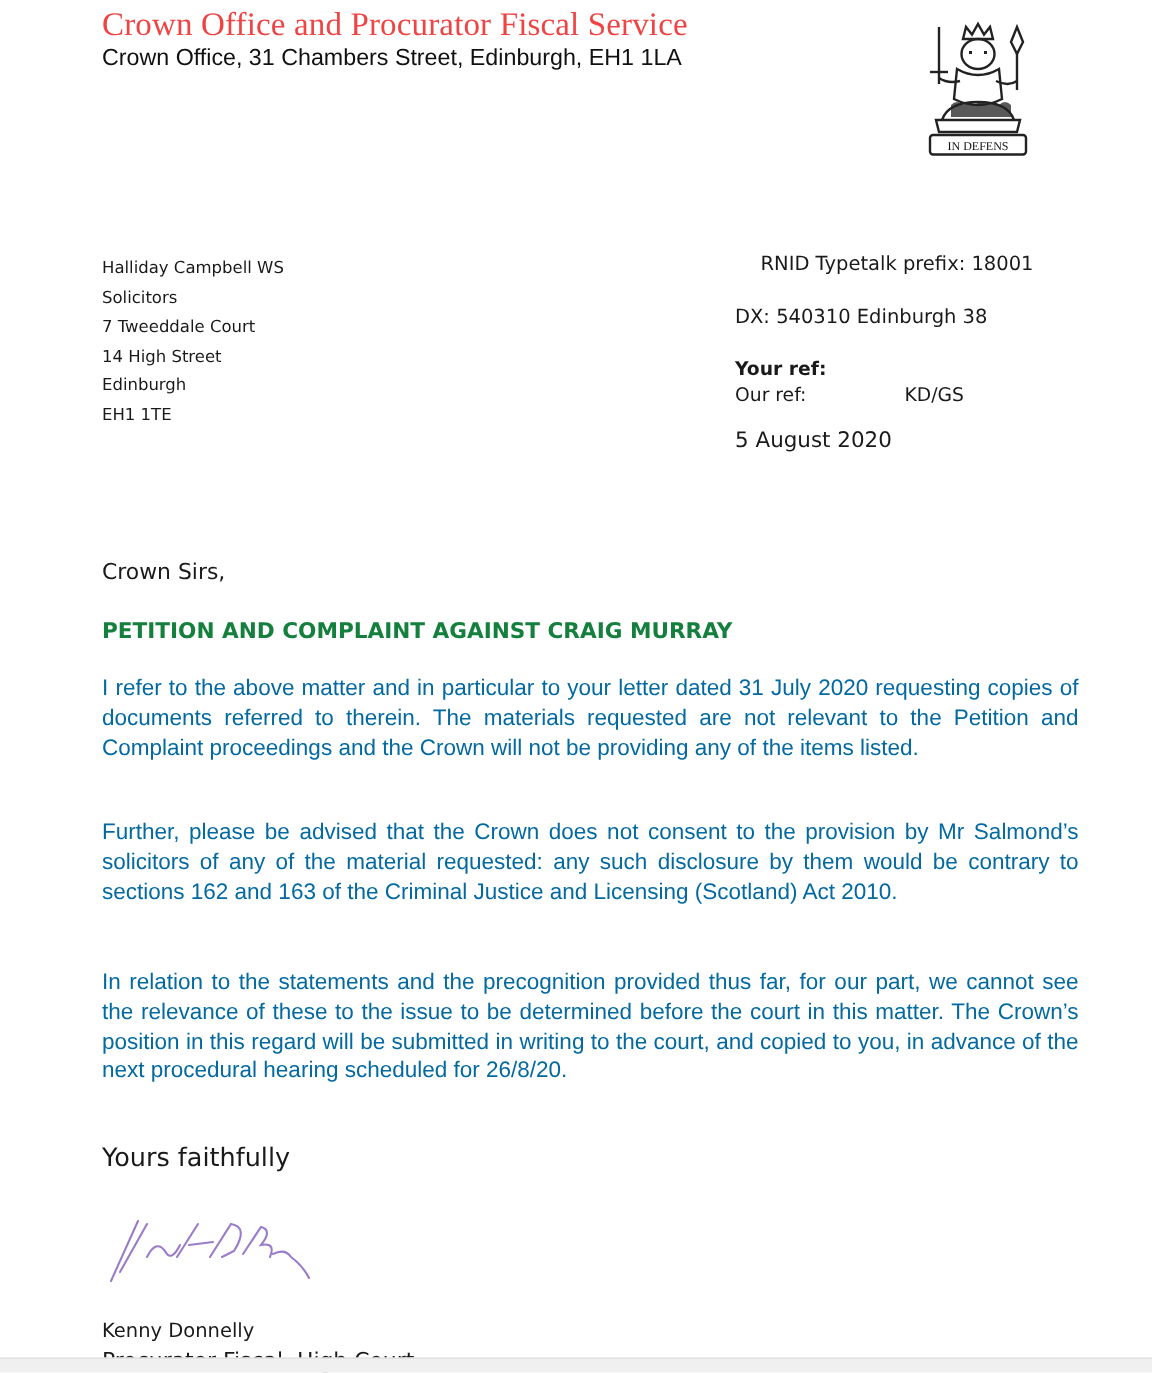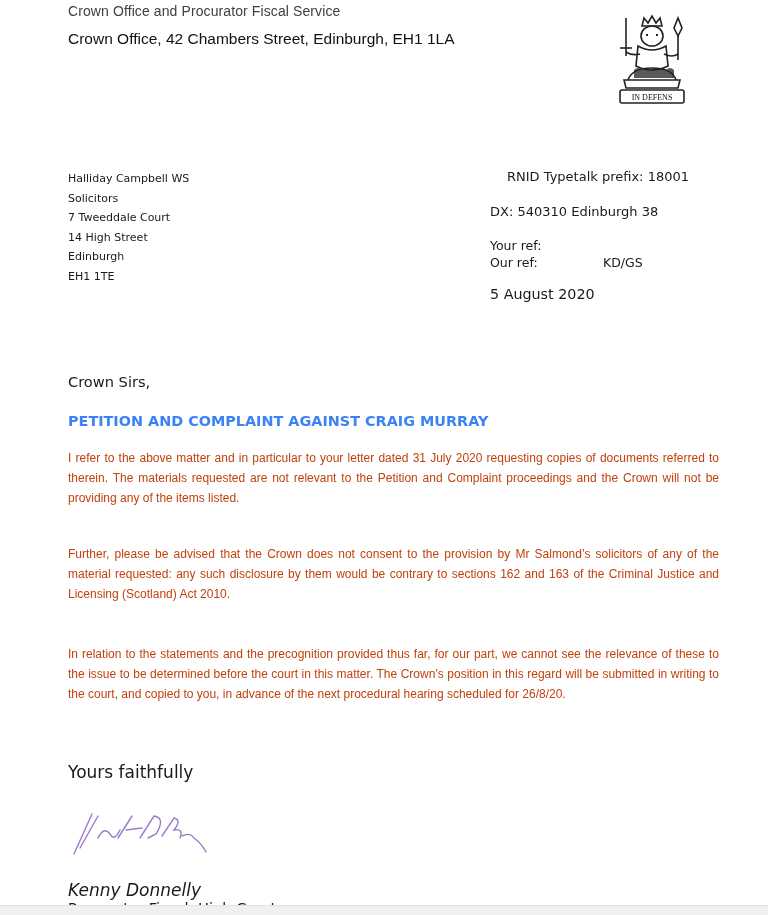--- a/index.html
+++ b/index.html
@@ -3,52 +3,52 @@
 <meta charset="utf-8">
 <style>
   html, body { margin: 0; padding: 0; }
   body {
     width: 768px; height: 915px; overflow: hidden; background: #ffffff;
     position: relative; color: #1a1a1a;
     font-family: "DejaVu Sans", sans-serif;
   }
   .abs { position: absolute; }
   .org-name {
-    left: 68px; top: 3px; font-size: 14px; color: #404040;
-    font-family: Liberation Sans, sans-serif; letter-spacing: 0.1px; white-space: nowrap;
+    left: 68px; top: 3px; font-size: 22px; color: #ef4444;
+    font-family: Liberation Serif, serif; letter-spacing: 0.1px; white-space: nowrap;
   }
   .org-addr {
     left: 68px; top: 30px; font-size: 15.5px; color: #111;
     font-family: "Liberation Sans", sans-serif; white-space: nowrap;
   }
   .crest { left: 612px; top: 4px; width: 80px; height: 106px; }
   .addr-block { left: 68px; top: 169px; font-size: 11px; line-height: 19.6px; }
   .addr-block div { white-space: nowrap; }
   .meta { left: 490px; font-size: 13px; white-space: nowrap; }
   .ref-row { left: 490px; font-size: 12.5px; white-space: nowrap; }
   .ref-row .val { position: absolute; left: 66px; margin-left: 47px; }
   .date { left: 490px; top: 286px; font-size: 14.3px; white-space: nowrap; }
   .salutation { left: 68px; top: 373px; font-size: 14.6px; }
-  .subject { left: 68px; top: 413px; font-size: 14.4px; font-weight: bold; white-space: nowrap; color: #3b82f6; }
+  .subject { left: 68px; top: 413px; font-size: 14.4px; font-weight: bold; white-space: nowrap; color: #15803d; }
   .para {
-    left: 68px; width: 651px; font-size: 12px; line-height: 19.8px;
+    left: 68px; width: 651px; font-size: 15px; line-height: 19.8px;
     text-align: justify; font-family: "Liberation Sans", sans-serif;
-    color: #c2410c;
+    color: #0369a1;
   }
   .closing { left: 68px; top: 762px; font-size: 17px; }
   .signature { left: 70px; top: 808px; width: 160px; height: 55px; }
-  .signer-name { left: 68px; top: 880px; font-size: 17px; font-style: italic; }
+  .signer-name { left: 68px; top: 880px; font-size: 13px; }
   .signer-title { left: 68px; top: 899px; font-size: 14.6px; }
   .bottom-bar { left: 0; top: 905px; width: 768px; height: 10px; background: #f0f0f0; border-top: 1px solid #e2e2e2; }
 </style>
 </head>
 <body>
 
 <div class="abs org-name">Crown Office and Procurator Fiscal Service</div>
-<div class="abs org-addr">Crown Office, 42 Chambers Street, Edinburgh, EH1 1LA</div>
+<div class="abs org-addr">Crown Office, 31 Chambers Street, Edinburgh, EH1 1LA</div>
 
 <svg class="abs crest" viewBox="0 0 80 106">
   <g fill="none" stroke="#222" stroke-width="1.6">
 
     <line x1="14" y1="14" x2="14" y2="52"></line>
     <line x1="8" y1="44" x2="20" y2="44"></line>
 
     <path d="M66 14 L62 24 L66 32 L70 24 Z"></path>
     <line x1="66" y1="32" x2="66" y2="56"></line>
 
@@ -76,21 +76,21 @@
   <div>Halliday Campbell WS</div>
   <div>Solicitors</div>
   <div>7 Tweeddale Court</div>
   <div>14 High Street</div>
   <div>Edinburgh</div>
   <div>EH1 1TE</div>
 </div>
 
 <div class="abs meta" style="top:169px;margin-left:17px;">RNID Typetalk prefix: 18001</div>
 <div class="abs meta" style="top:204px;">DX:  540310 Edinburgh 38</div>
-<div class="abs ref-row" style="top:238px;">
+<div class="abs ref-row" style="top:238px;font-weight:bold;">
   <span>Your ref:</span>
   <span class="val"></span>
 </div>
 <div class="abs ref-row" style="top:255px;">
   <span>Our ref:</span>
   <span class="val">KD/GS</span>
 </div>
 <div class="abs date">5 August 2020</div>
 
 <div class="abs salutation">Crown Sirs,</div>

